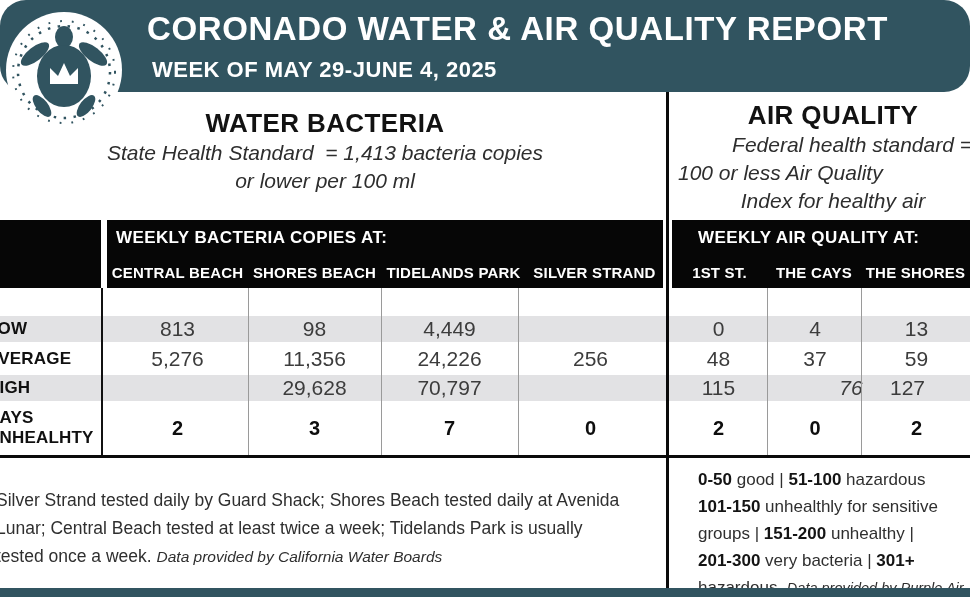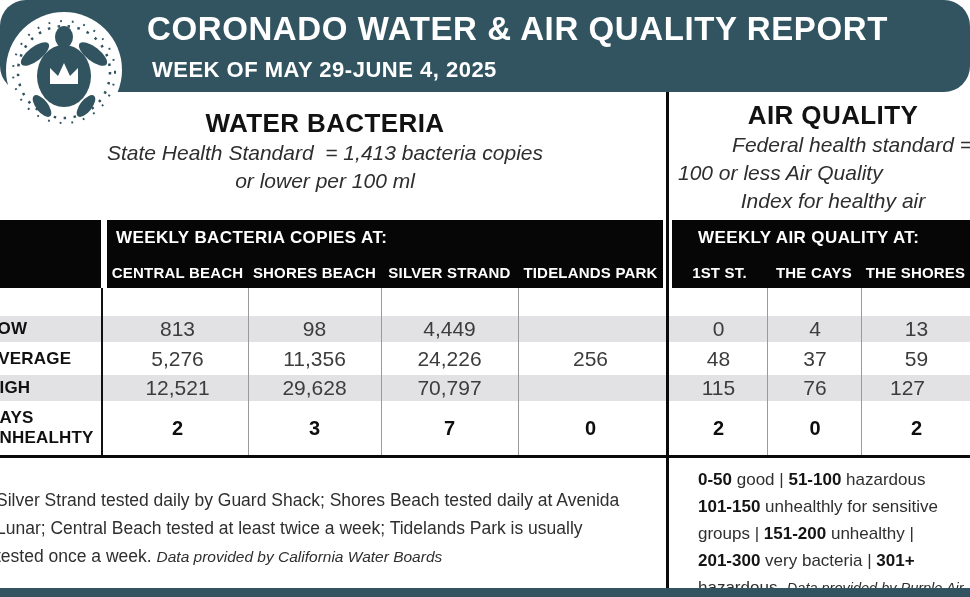--- a/index.html
+++ b/index.html
@@ -110,22 +110,22 @@
     <div class="std-line air-l2">100 or less Air Quality</div>
     <div class="std-line air-l3">Index for healthy air</div>
   </section>
 
   <div class="thead-corner"></div>
   <div class="thead-water">
     <div class="band-title">WEEKLY BACTERIA COPIES AT:</div>
     <div class="cols" id="water-cols">
         <div class="colh" style="width: 141px;">CENTRAL BEACH</div>
         <div class="colh" style="width: 133px;">SHORES BEACH</div>
+        <div class="colh" style="width: 145px;">TIDELANDS PARK</div>
         <div class="colh" style="width: 137px;">SILVER STRAND</div>
-        <div class="colh" style="width: 145px;">TIDELANDS PARK</div>
       </div>
   </div>
   <div class="thead-air">
     <div class="band-title">WEEKLY AIR QUALITY AT:</div>
     <div class="cols" id="air-cols">
         <div class="colh" style="width: 95px;">1ST ST.</div>
         <div class="colh" style="width: 94px;">THE CAYS</div>
         <div class="colh" style="width: 109px;">THE SHORES</div>
       </div>
   </div>
@@ -152,26 +152,25 @@
         <div class="cellv" style="left: 381px; width: 137px;">24,226</div>
         <div class="cellv" style="left: 518px; width: 145px;">256</div>
         <div class="cellv" style="left: 670px; width: 97px;">48</div>
         <div class="cellv" style="left: 769px; width: 92px;">37</div>
         <div class="cellv" style="left: 863px; width: 107px; border-radius: 7px;">59</div>
       </div>
       <div class="row shaded" style="top: 375px; height: 26px;">
         <div class="row-label">
           <div>HIGH</div>
         </div>
-        <div class="cellv" style="left: 107px; width: 141px;">12,521</div>
         <div class="cellv" style="left: 248px; width: 133px;">29,628</div>
         <div class="cellv" style="left: 381px; width: 137px;">70,797</div>
         <div class="cellv" style="left: 518px; width: 145px;"></div>
         <div class="cellv" style="left: 670px; width: 97px;">115</div>
-        <div class="cellv" style="left: 769px; width: 92px;">76</div>
+        <div class="cellv" style="left: 805px; width: 92px; font-style: italic;">76</div>
         <div class="cellv" style="left: 863px; width: 89px;">127</div>
       </div>
       <div class="row boldrow" style="top: 401px; height: 54px;">
         <div class="row-label">
           <div>DAYS</div>
           <div>UNHEALHTY</div>
         </div>
         <div class="cellv" style="left: 107px; width: 141px;">2</div>
         <div class="cellv" style="left: 248px; width: 133px;">3</div>
         <div class="cellv" style="left: 381px; width: 137px;">7</div>

